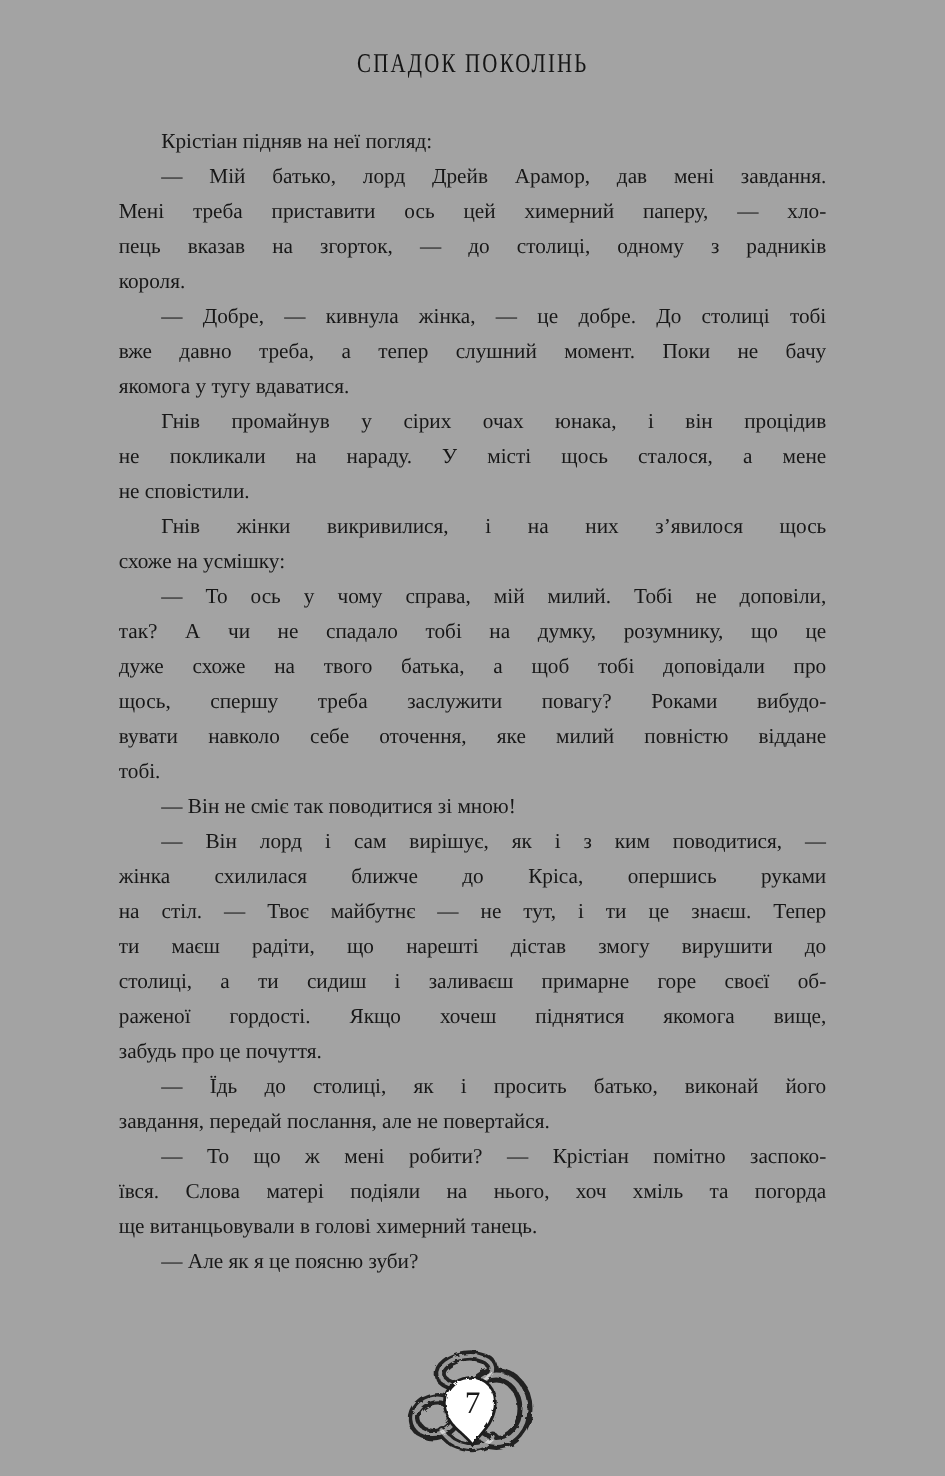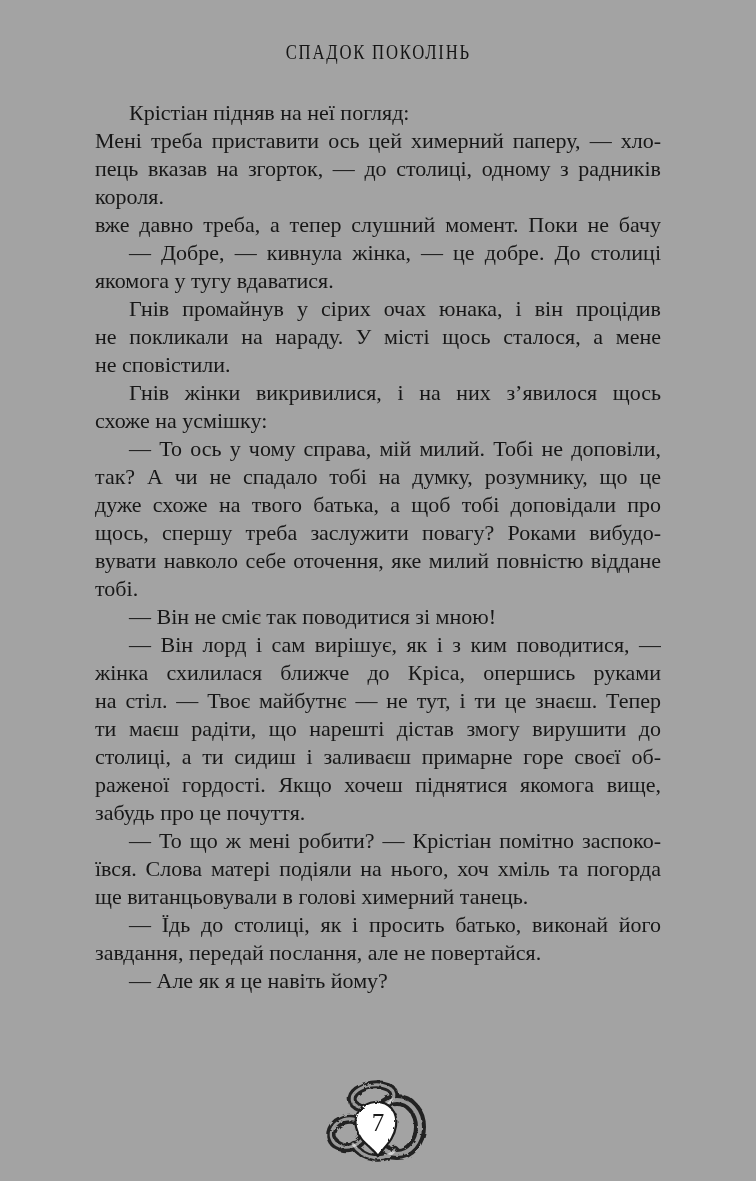--- a/index.html
+++ b/index.html
@@ -32,21 +32,21 @@
     color: #141414;
     transform: scale(0.88, 1.14);
     transform-origin: center;
     white-space: nowrap;
   }
   .text-column {
     position: absolute;
     left: 95px;
     top: 99px;
     width: 566px;
-    font-size: 22px;
+    font-size: 17px;
     color: #171717;
   }
   .para { margin: 0; padding: 0; }
   .line {
     height: 28px;
     line-height: 28px;
     text-align: justify;
     text-align-last: justify;
     overflow: hidden;
     white-space: normal;
@@ -86,27 +86,28 @@
 
   <div class="running-header">
     <span>СПАДОК ПОКОЛІНЬ</span>
   </div>
 
   <div class="text-column">
       <div class="para">
         <div class="line first last">Крістіан підняв на неї погляд:</div>
       </div>
       <div class="para">
+        <div class="line first">— Мій батько, лорд Дрейв Арамор, дав мені завдання.</div>
         <div class="line">Мені треба приставити ось цей химерний паперу, — хло-</div>
         <div class="line">пець вказав на згорток, — до столиці, одному з радників</div>
         <div class="line last">короля.</div>
       </div>
       <div class="para">
+        <div class="line first">— Добре, — кивнула жінка, — це добре. До столиці тобі</div>
         <div class="line">вже давно треба, а тепер слушний момент. Поки не бачу</div>
-        <div class="line first">— Добре, — кивнула жінка, — це добре. До столиці тобі</div>
         <div class="line last">якомога у тугу вдаватися.</div>
       </div>
       <div class="para">
         <div class="line first">Гнів промайнув у сірих очах юнака, і він процідив</div>
       </div>
       <div class="para">
         <div class="line">не покликали на нараду. У місті щось сталося, а мене</div>
         <div class="line last">не сповістили.</div>
       </div>
       <div class="para">
@@ -127,30 +128,30 @@
       <div class="para">
         <div class="line first">— Він лорд і сам вирішує, як і з ким поводитися, —</div>
         <div class="line">жінка схилилася ближче до Кріса, опершись руками</div>
         <div class="line">на стіл. — Твоє майбутнє — не тут, і ти це знаєш. Тепер</div>
         <div class="line">ти маєш радіти, що нарешті дістав змогу вирушити до</div>
         <div class="line">столиці, а ти сидиш і заливаєш примарне горе своєї об-</div>
         <div class="line">раженої гордості. Якщо хочеш піднятися якомога вище,</div>
         <div class="line last">забудь про це почуття.</div>
       </div>
       <div class="para">
+        <div class="line first">— Їдь до столиці, як і просить батько, виконай його</div>
+        <div class="line last">завдання, передай послання, але не повертайся.</div>
+      </div>
+      <div class="para">
         <div class="line first">— То що ж мені робити? — Крістіан помітно заспоко-</div>
         <div class="line">ївся. Слова матері подіяли на нього, хоч хміль та погорда</div>
         <div class="line last">ще витанцьовували в голові химерний танець.</div>
       </div>
       <div class="para">
-        <div class="line first">— Їдь до столиці, як і просить батько, виконай його</div>
-        <div class="line last">завдання, передай послання, але не повертайся.</div>
-      </div>
-      <div class="para">
-        <div class="line first last">— Але як я це навіть йому?</div>
+        <div class="line first last">— Але як я це поясню зуби?</div>
       </div>
     </div>
 
   <div class="footer">
     <div class="ornament-wrap">
       <svg width="110" height="95" viewBox="0 0 110 95">
         <defs>
           <filter id="rough" x="-20%" y="-20%" width="140%" height="140%">
             <feTurbulence type="fractalNoise" baseFrequency="0.12" numOctaves="2" seed="7" result="n"></feTurbulence>
             <feDisplacementMap in="SourceGraphic" in2="n" scale="5"></feDisplacementMap>

